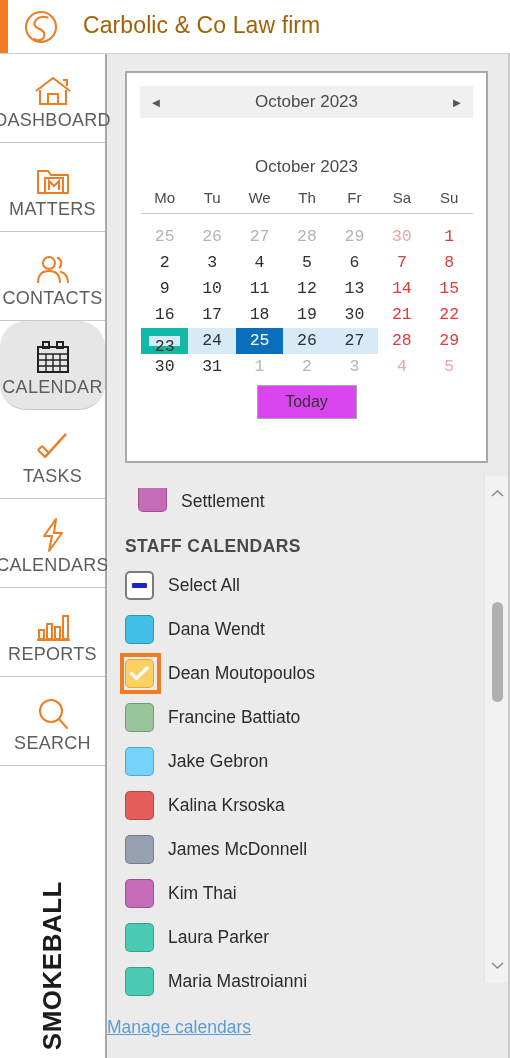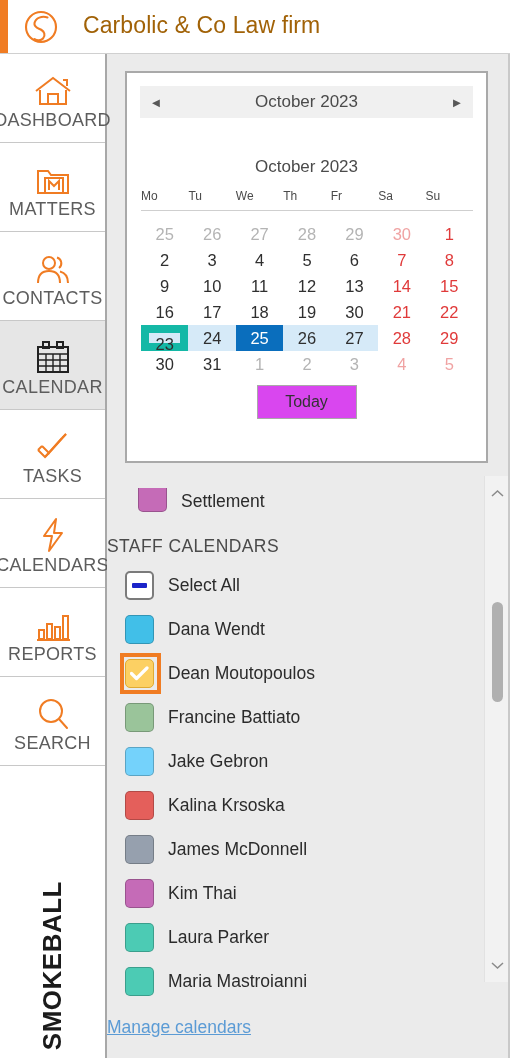--- a/index.html
+++ b/index.html
@@ -50,21 +50,21 @@
   }
   .nav-item {
     position: relative;
     width: 105px; height: 89px;
     border-bottom: 1px solid #c8c8c8;
     box-sizing: border-box;
     display: flex; flex-direction: column;
     align-items: center; justify-content: center;
     background: #ffffff;
   }
-  .nav-item.active { background: #e6e6e6; }
+  .nav-item.active { background: #e6e6e6; border-radius: 26px; }
   .nav-icon {
     height: 42px; width: 48px;
     display: flex; align-items: flex-end; justify-content: center;
     margin-bottom: 2px;
   }
   .nav-label {
     font-size: 18px; color: #5d5d5d;
     letter-spacing: .3px;
   }
   #brandfoot {
@@ -115,23 +115,23 @@
   #cal-grid {
     position: absolute; left: 14px; top: 116px;
     width: 332px;
   }
   #cal-dow {
     display: grid; grid-template-columns: repeat(7, 1fr);
     border-bottom: 1px solid #cfcfcf;
     padding-bottom: 7px;
   }
   #cal-dow div {
-    text-align: left; font-size: 12px; color: #4a4a4a;
-  }
-  #cal-weeks { margin-top: 10px; }
+    text-align: center; font-size: 15px; color: #4a4a4a;
+  }
+  #cal-weeks { margin-top: 10px; font-family: Liberation Mono, monospace; }
   .cal-week {
     display: grid; grid-template-columns: repeat(7, 1fr);
     height: 26px; align-items: center;
   }
   .cal-day {
     text-align: center; font-size: 16.5px; color: #2f2f2f;
     line-height: 26px; height: 26px;
     box-sizing: border-box;
   }
   .cal-day.out { color: #b4b4b4; }
@@ -170,23 +170,25 @@
     flex: 0 0 auto;
   }
   .row-label {
     margin-left: 14px;
     font-size: 17.5px; color: #2b2b2b;
     white-space: nowrap;
   }
   #settlement-row { height: 40px; align-items: flex-end; padding-bottom: 6px; padding-left: 31px; }
   #settlement-row .swatch { height: 24px; border-top: none; border-radius: 0 0 5px 5px; }
   #section-title {
+    padding-left: 18px;
     margin-top: 18px; margin-bottom: 6px;
     font-size: 17.5px; color: #4a4a4a;
     letter-spacing: .4px;
+    font-weight: bold;
   }
   .cb {
     width: 29px; height: 29px; border-radius: 5px;
     background: #ffffff; border: 2px solid #7b7b7b;
     box-sizing: border-box;
     display: flex; align-items: center; justify-content: center;
     flex: 0 0 auto;
   }
   .cb-dash {
     width: 15px; height: 5px; background: #1b24c9; border-radius: 1px;

